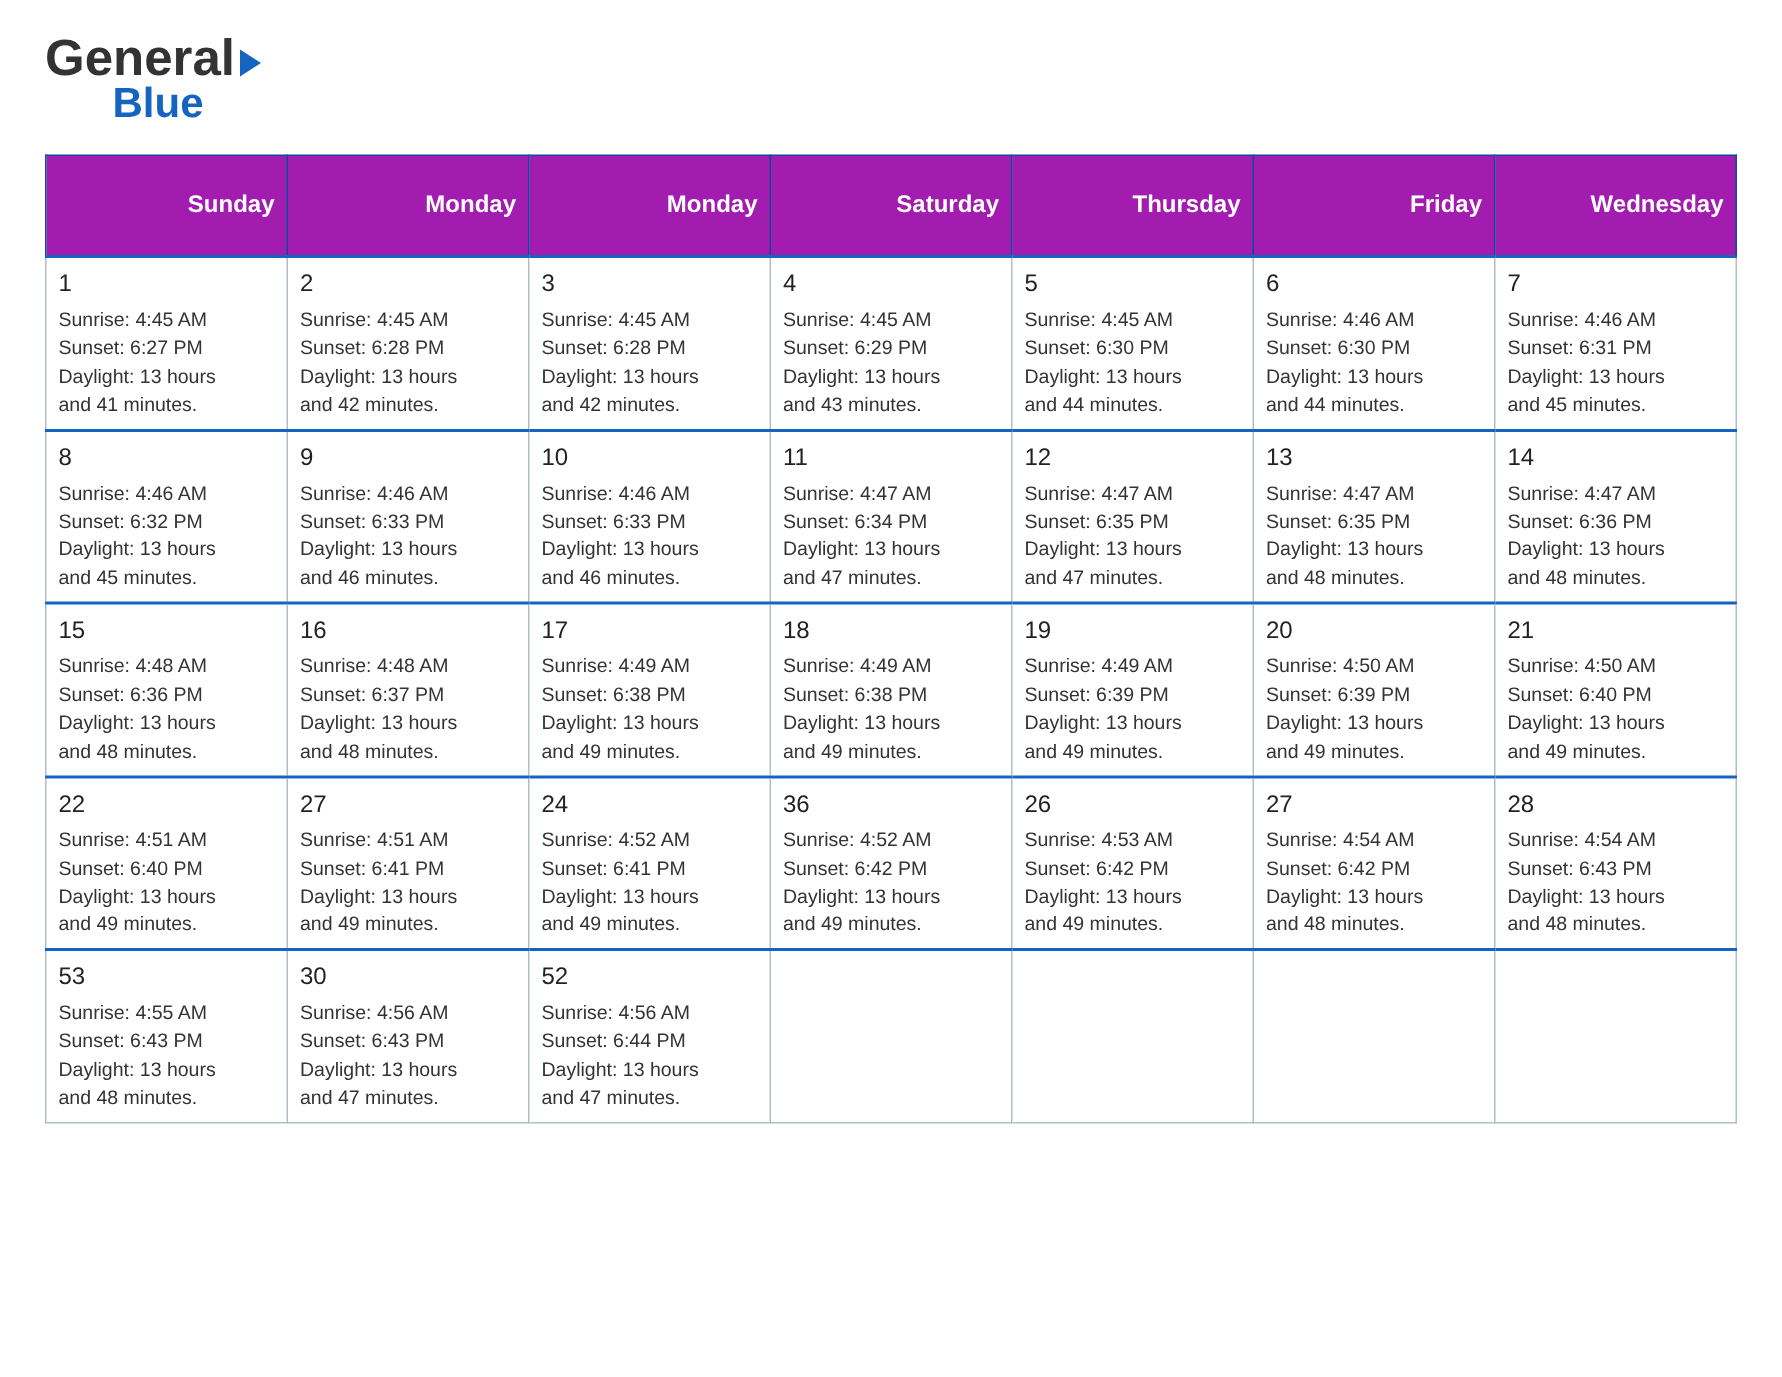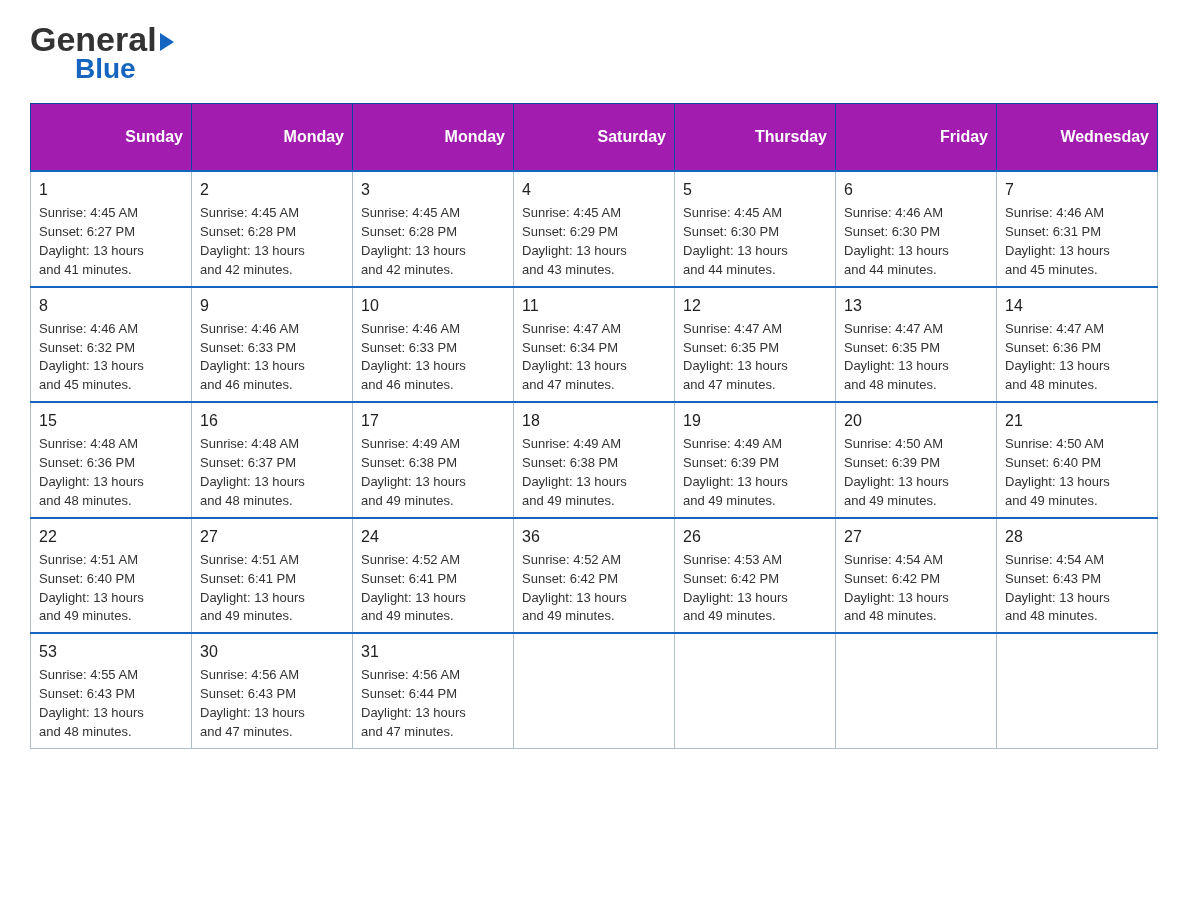--- a/index.html
+++ b/index.html
@@ -137,20 +137,20 @@
         <td><span class="day-number">27</span><span class="day-info">Sunrise: 4:51 AM<br>Sunset: 6:41 PM<br>Daylight: 13 hours<br>and 49 minutes.</span></td>
         <td><span class="day-number">24</span><span class="day-info">Sunrise: 4:52 AM<br>Sunset: 6:41 PM<br>Daylight: 13 hours<br>and 49 minutes.</span></td>
         <td><span class="day-number">36</span><span class="day-info">Sunrise: 4:52 AM<br>Sunset: 6:42 PM<br>Daylight: 13 hours<br>and 49 minutes.</span></td>
         <td><span class="day-number">26</span><span class="day-info">Sunrise: 4:53 AM<br>Sunset: 6:42 PM<br>Daylight: 13 hours<br>and 49 minutes.</span></td>
         <td><span class="day-number">27</span><span class="day-info">Sunrise: 4:54 AM<br>Sunset: 6:42 PM<br>Daylight: 13 hours<br>and 48 minutes.</span></td>
         <td><span class="day-number">28</span><span class="day-info">Sunrise: 4:54 AM<br>Sunset: 6:43 PM<br>Daylight: 13 hours<br>and 48 minutes.</span></td>
       </tr>
       <tr>
         <td><span class="day-number">53</span><span class="day-info">Sunrise: 4:55 AM<br>Sunset: 6:43 PM<br>Daylight: 13 hours<br>and 48 minutes.</span></td>
         <td><span class="day-number">30</span><span class="day-info">Sunrise: 4:56 AM<br>Sunset: 6:43 PM<br>Daylight: 13 hours<br>and 47 minutes.</span></td>
-        <td><span class="day-number">31</span><span class="day-info">Sunrise: 4:56 AM<br>Sunset: 6:44 PM<br>Daylight: 13 hours<br>and 47 minutes.</span></td>
+        <td><span class="day-number">52</span><span class="day-info">Sunrise: 4:56 AM<br>Sunset: 6:44 PM<br>Daylight: 13 hours<br>and 47 minutes.</span></td>
         <td class="empty-cell"></td>
         <td class="empty-cell"></td>
         <td class="empty-cell"></td>
         <td class="empty-cell"></td>
       </tr>
     </tbody>
 </table>
 
 </body></html>

